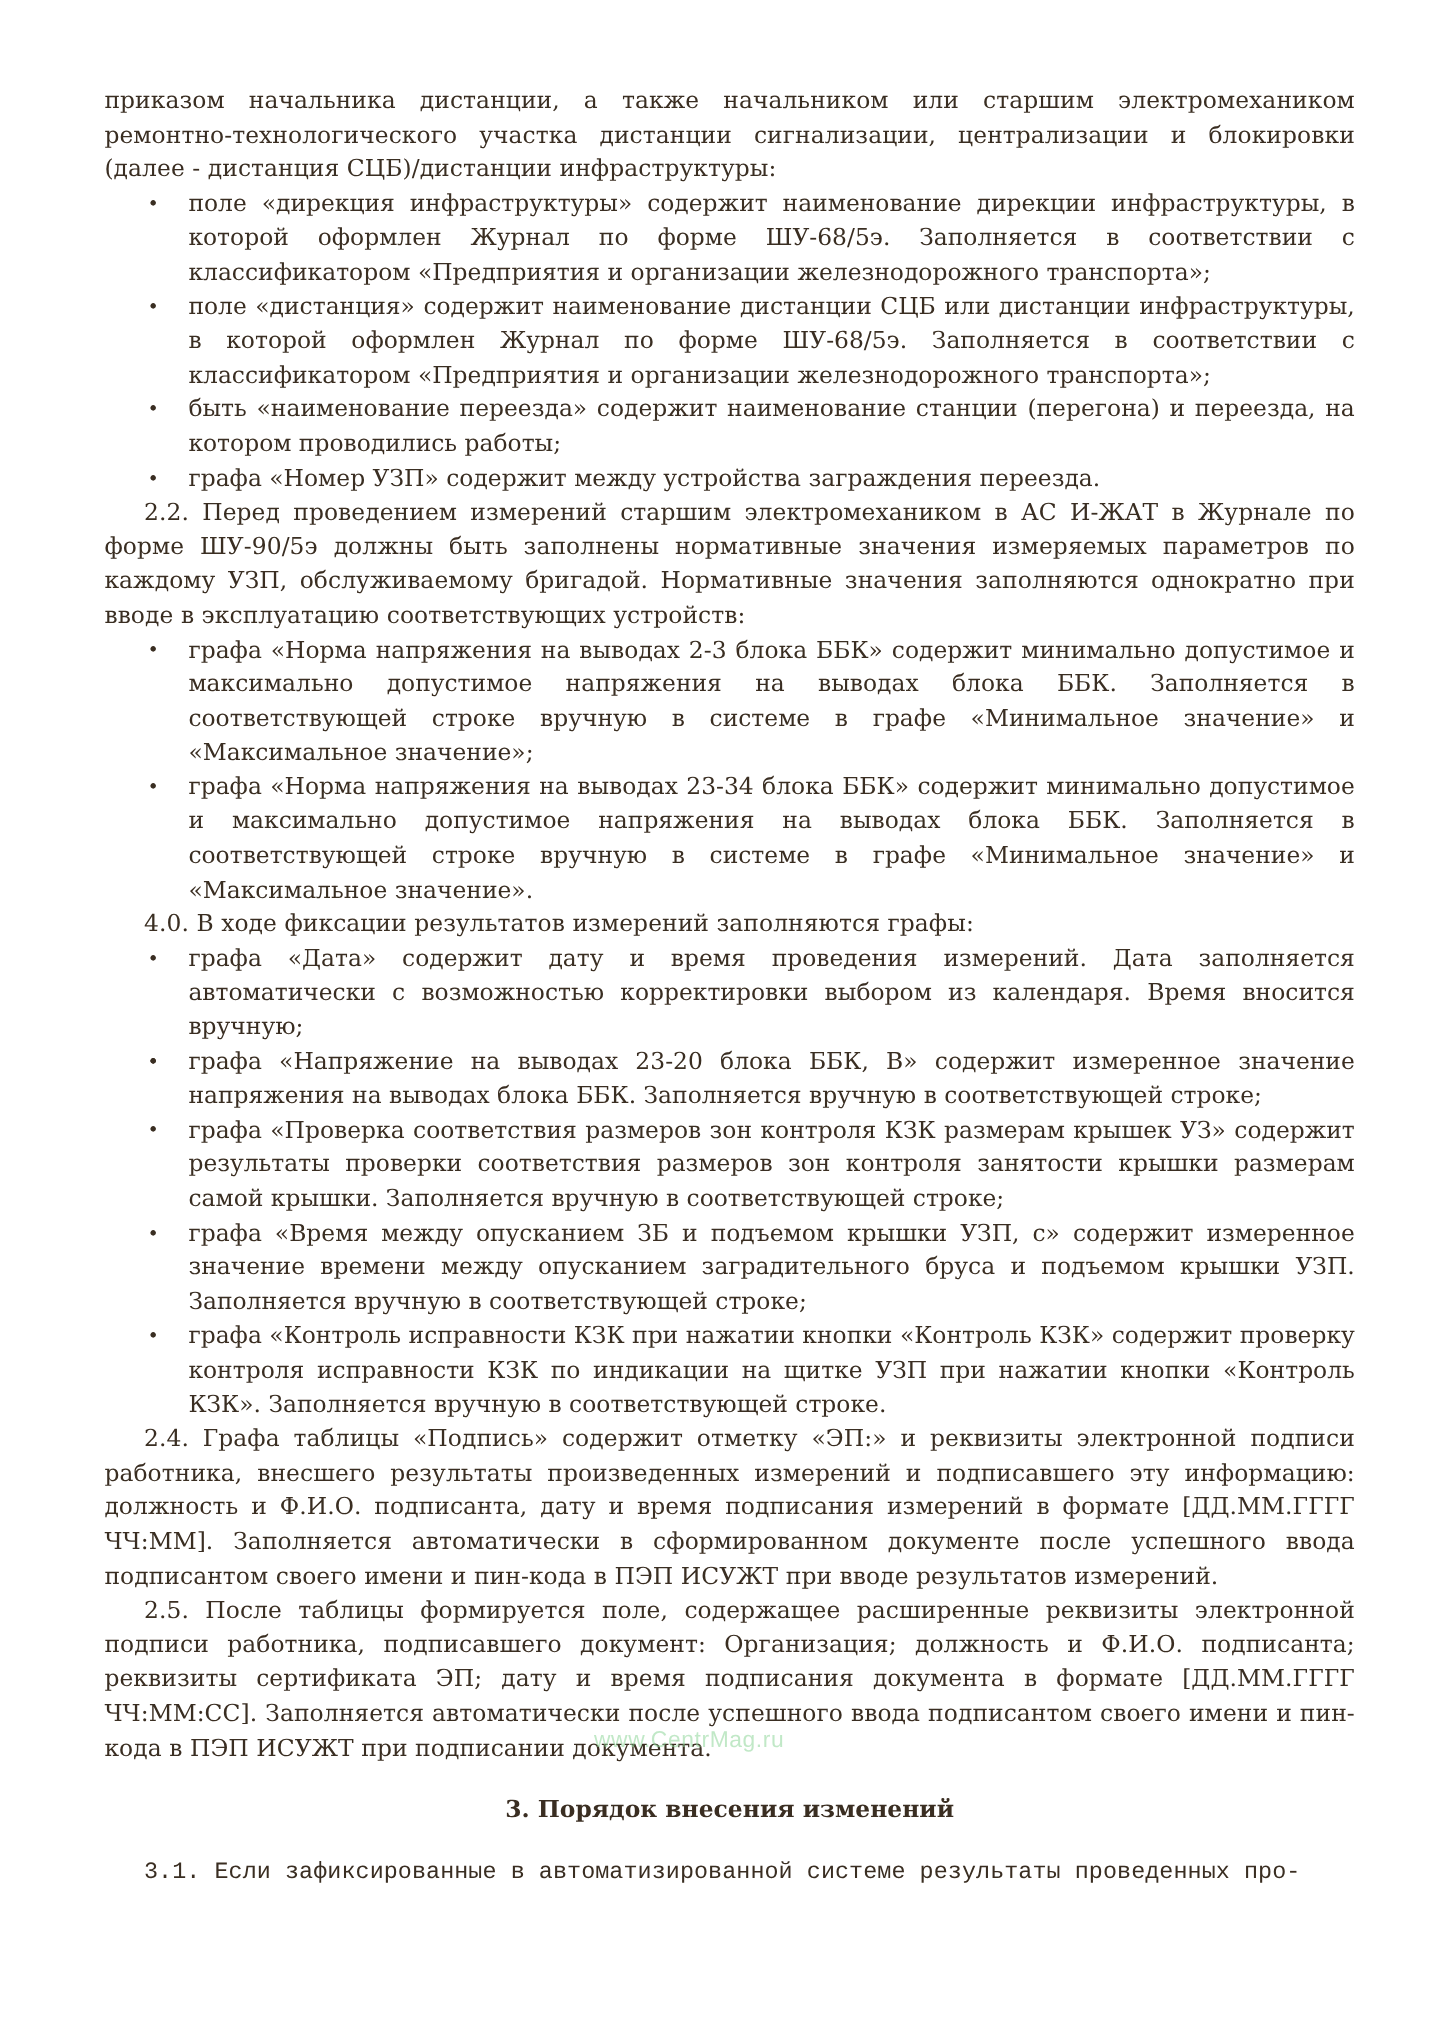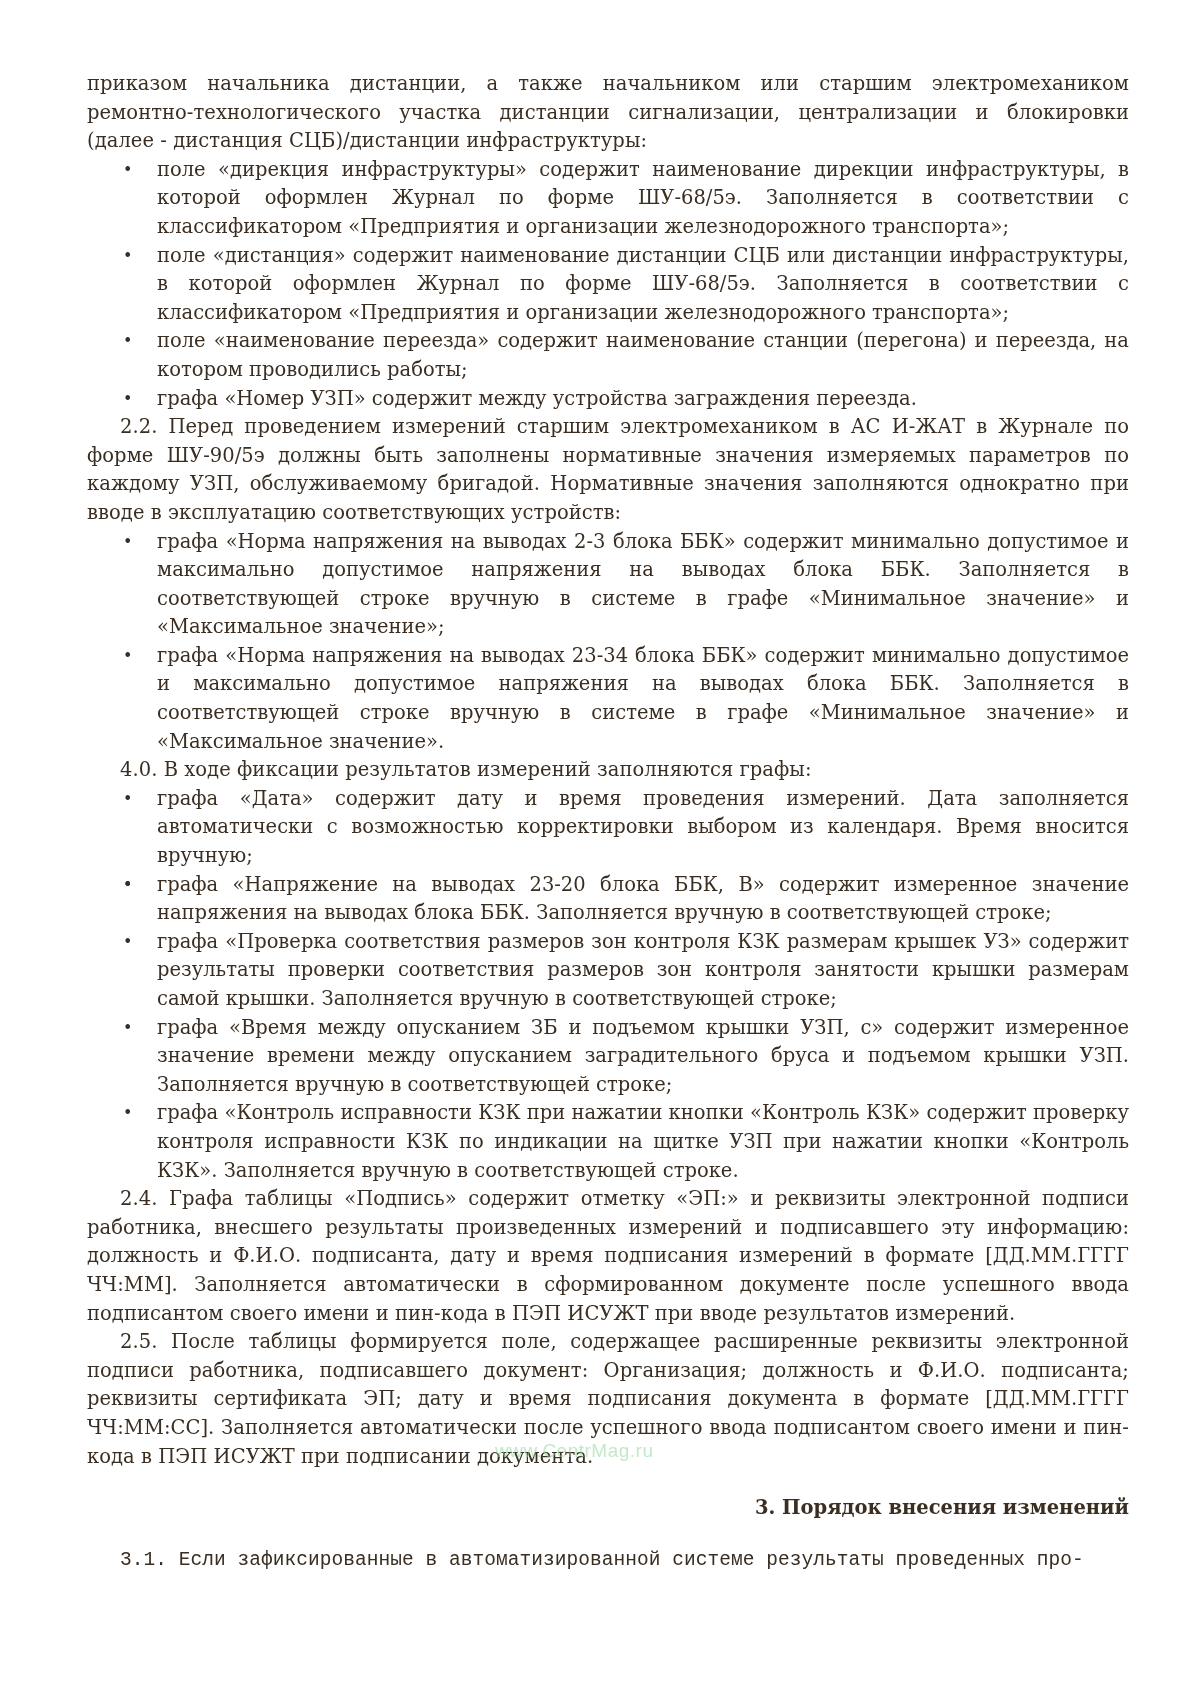--- a/index.html
+++ b/index.html
@@ -44,21 +44,21 @@
     }
     .bullet {
       position: absolute;
       left: 36px;
       top: 0;
       font-size: 16px;
       line-height: 28.6px;
     }
     .heading {
       font-weight: bold;
-      text-align: right;
+      text-align: center;
       font-size: 19.5px;
       line-height: 28.6px;
       margin: 23px 0 0 0;
     }
     .after-heading { margin-top: 23px; font-family: Liberation Mono, monospace; }
     .watermark {
       position: absolute;
       left: 495px;
       top: 1440px;
       font-family: "Liberation Sans", sans-serif;
@@ -72,21 +72,21 @@
 </head>
 <body>
 
 <div class="page">
 
   <p class="p">приказом начальника дистанции, а также начальником или старшим электромехаником ремонтно-технологического участка дистанции сигнализации, централизации и блокировки (далее - дистанция СЦБ)/дистанции инфраструктуры:</p>
 
   <ul class="list">
     <li class="li"><span class="bullet">•</span><span>поле «дирекция инфраструктуры» содержит наименование дирекции инфраструктуры, в которой оформлен Журнал по форме ШУ-68/5э. Заполняется в соответствии с классификатором «Предприятия и организации железнодорожного транспорта»;</span></li>
     <li class="li"><span class="bullet">•</span><span>поле «дистанция» содержит наименование дистанции СЦБ или дистанции инфраструктуры, в которой оформлен Журнал по форме ШУ-68/5э. Заполняется в соответствии с классификатором «Предприятия и организации железнодорожного транспорта»;</span></li>
-    <li class="li"><span class="bullet">•</span><span>поле «наименование переезда» содержит наименование станции (перегона) и переезда, на котором проводились работы;</span></li>
+    <li class="li"><span class="bullet">•</span><span>быть «наименование переезда» содержит наименование станции (перегона) и переезда, на котором проводились работы;</span></li>
     <li class="li"><span class="bullet">•</span><span>графа «Номер УЗП» содержит между устройства заграждения переезда.</span></li>
   </ul>
 
   <p class="p indent">2.2. Перед проведением измерений старшим электромехаником в АС И-ЖАТ в Журнале по форме ШУ-90/5э должны быть заполнены нормативные значения измеряемых параметров по каждому УЗП, обслуживаемому бригадой. Нормативные значения заполняются однократно при вводе в эксплуатацию соответствующих устройств:</p>
 
   <ul class="list">
     <li class="li"><span class="bullet">•</span><span>графа «Норма напряжения на выводах 2-3 блока ББК» содержит минимально допустимое и максимально допустимое напряжения на выводах блока ББК. Заполняется в соответствующей строке вручную в системе в графе «Минимальное значение» и «Максимальное значение»;</span></li>
     <li class="li"><span class="bullet">•</span><span>графа «Норма напряжения на выводах 23-34 блока ББК» содержит минимально допустимое и максимально допустимое напряжения на выводах блока ББК. Заполняется в соответствующей строке вручную в системе в графе «Минимальное значение» и «Максимальное значение».</span></li>
   </ul>
 

